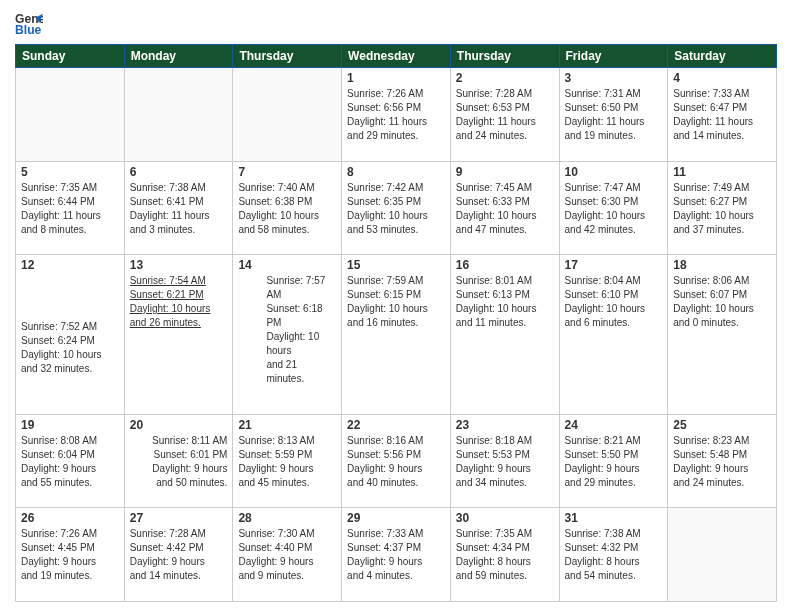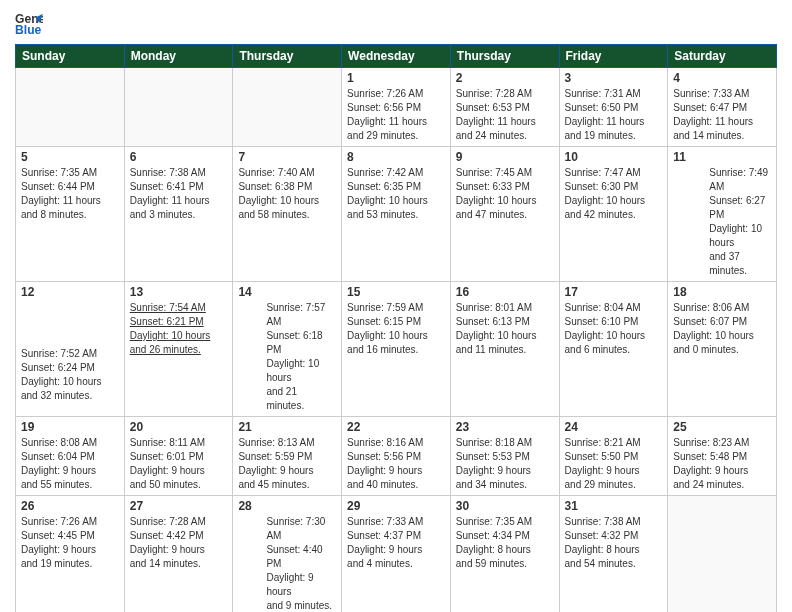--- a/index.html
+++ b/index.html
@@ -187,21 +187,21 @@
           </td>
           <td>
             <span class="day-num">10</span>
             <div class="day-info" style="white-space: pre-line;">Sunrise: 7:47 AM
 Sunset: 6:30 PM
 Daylight: 10 hours
 and 42 minutes.</div>
           </td>
           <td>
             <span class="day-num">11</span>
-            <div class="day-info" style="white-space: pre-line; margin-left: 36px;">Sunrise: 7:49 AM
+            <div class="day-info" style="white-space: pre-line;">Sunrise: 7:49 AM
 Sunset: 6:27 PM
 Daylight: 10 hours
 and 37 minutes.</div>
           </td>
         </tr>
         <tr>
           <td>
             <span class="day-num">12</span>
             <div class="day-info" style="white-space: pre-line; margin-top: 48px;">Sunrise: 7:52 AM
 Sunset: 6:24 PM
@@ -254,21 +254,21 @@
         <tr>
           <td>
             <span class="day-num">19</span>
             <div class="day-info" style="white-space: pre-line;">Sunrise: 8:08 AM
 Sunset: 6:04 PM
 Daylight: 9 hours
 and 55 minutes.</div>
           </td>
           <td>
             <span class="day-num">20</span>
-            <div class="day-info" style="white-space: pre-line;">Sunrise: 8:11 AM
+            <div class="day-info" style="white-space: pre-line; text-align: right;">Sunrise: 8:11 AM
 Sunset: 6:01 PM
 Daylight: 9 hours
 and 50 minutes.</div>
           </td>
           <td>
             <span class="day-num">21</span>
             <div class="day-info" style="white-space: pre-line;">Sunrise: 8:13 AM
 Sunset: 5:59 PM
 Daylight: 9 hours
 and 45 minutes.</div>
@@ -312,21 +312,21 @@
           </td>
           <td>
             <span class="day-num">27</span>
             <div class="day-info" style="white-space: pre-line;">Sunrise: 7:28 AM
 Sunset: 4:42 PM
 Daylight: 9 hours
 and 14 minutes.</div>
           </td>
           <td>
             <span class="day-num">28</span>
-            <div class="day-info" style="white-space: pre-line; margin-left: 28px;">Sunrise: 7:30 AM
+            <div class="day-info" style="white-space: pre-line;">Sunrise: 7:30 AM
 Sunset: 4:40 PM
 Daylight: 9 hours
 and 9 minutes.</div>
           </td>
           <td>
             <span class="day-num">29</span>
             <div class="day-info" style="white-space: pre-line;">Sunrise: 7:33 AM
 Sunset: 4:37 PM
 Daylight: 9 hours
 and 4 minutes.</div>

